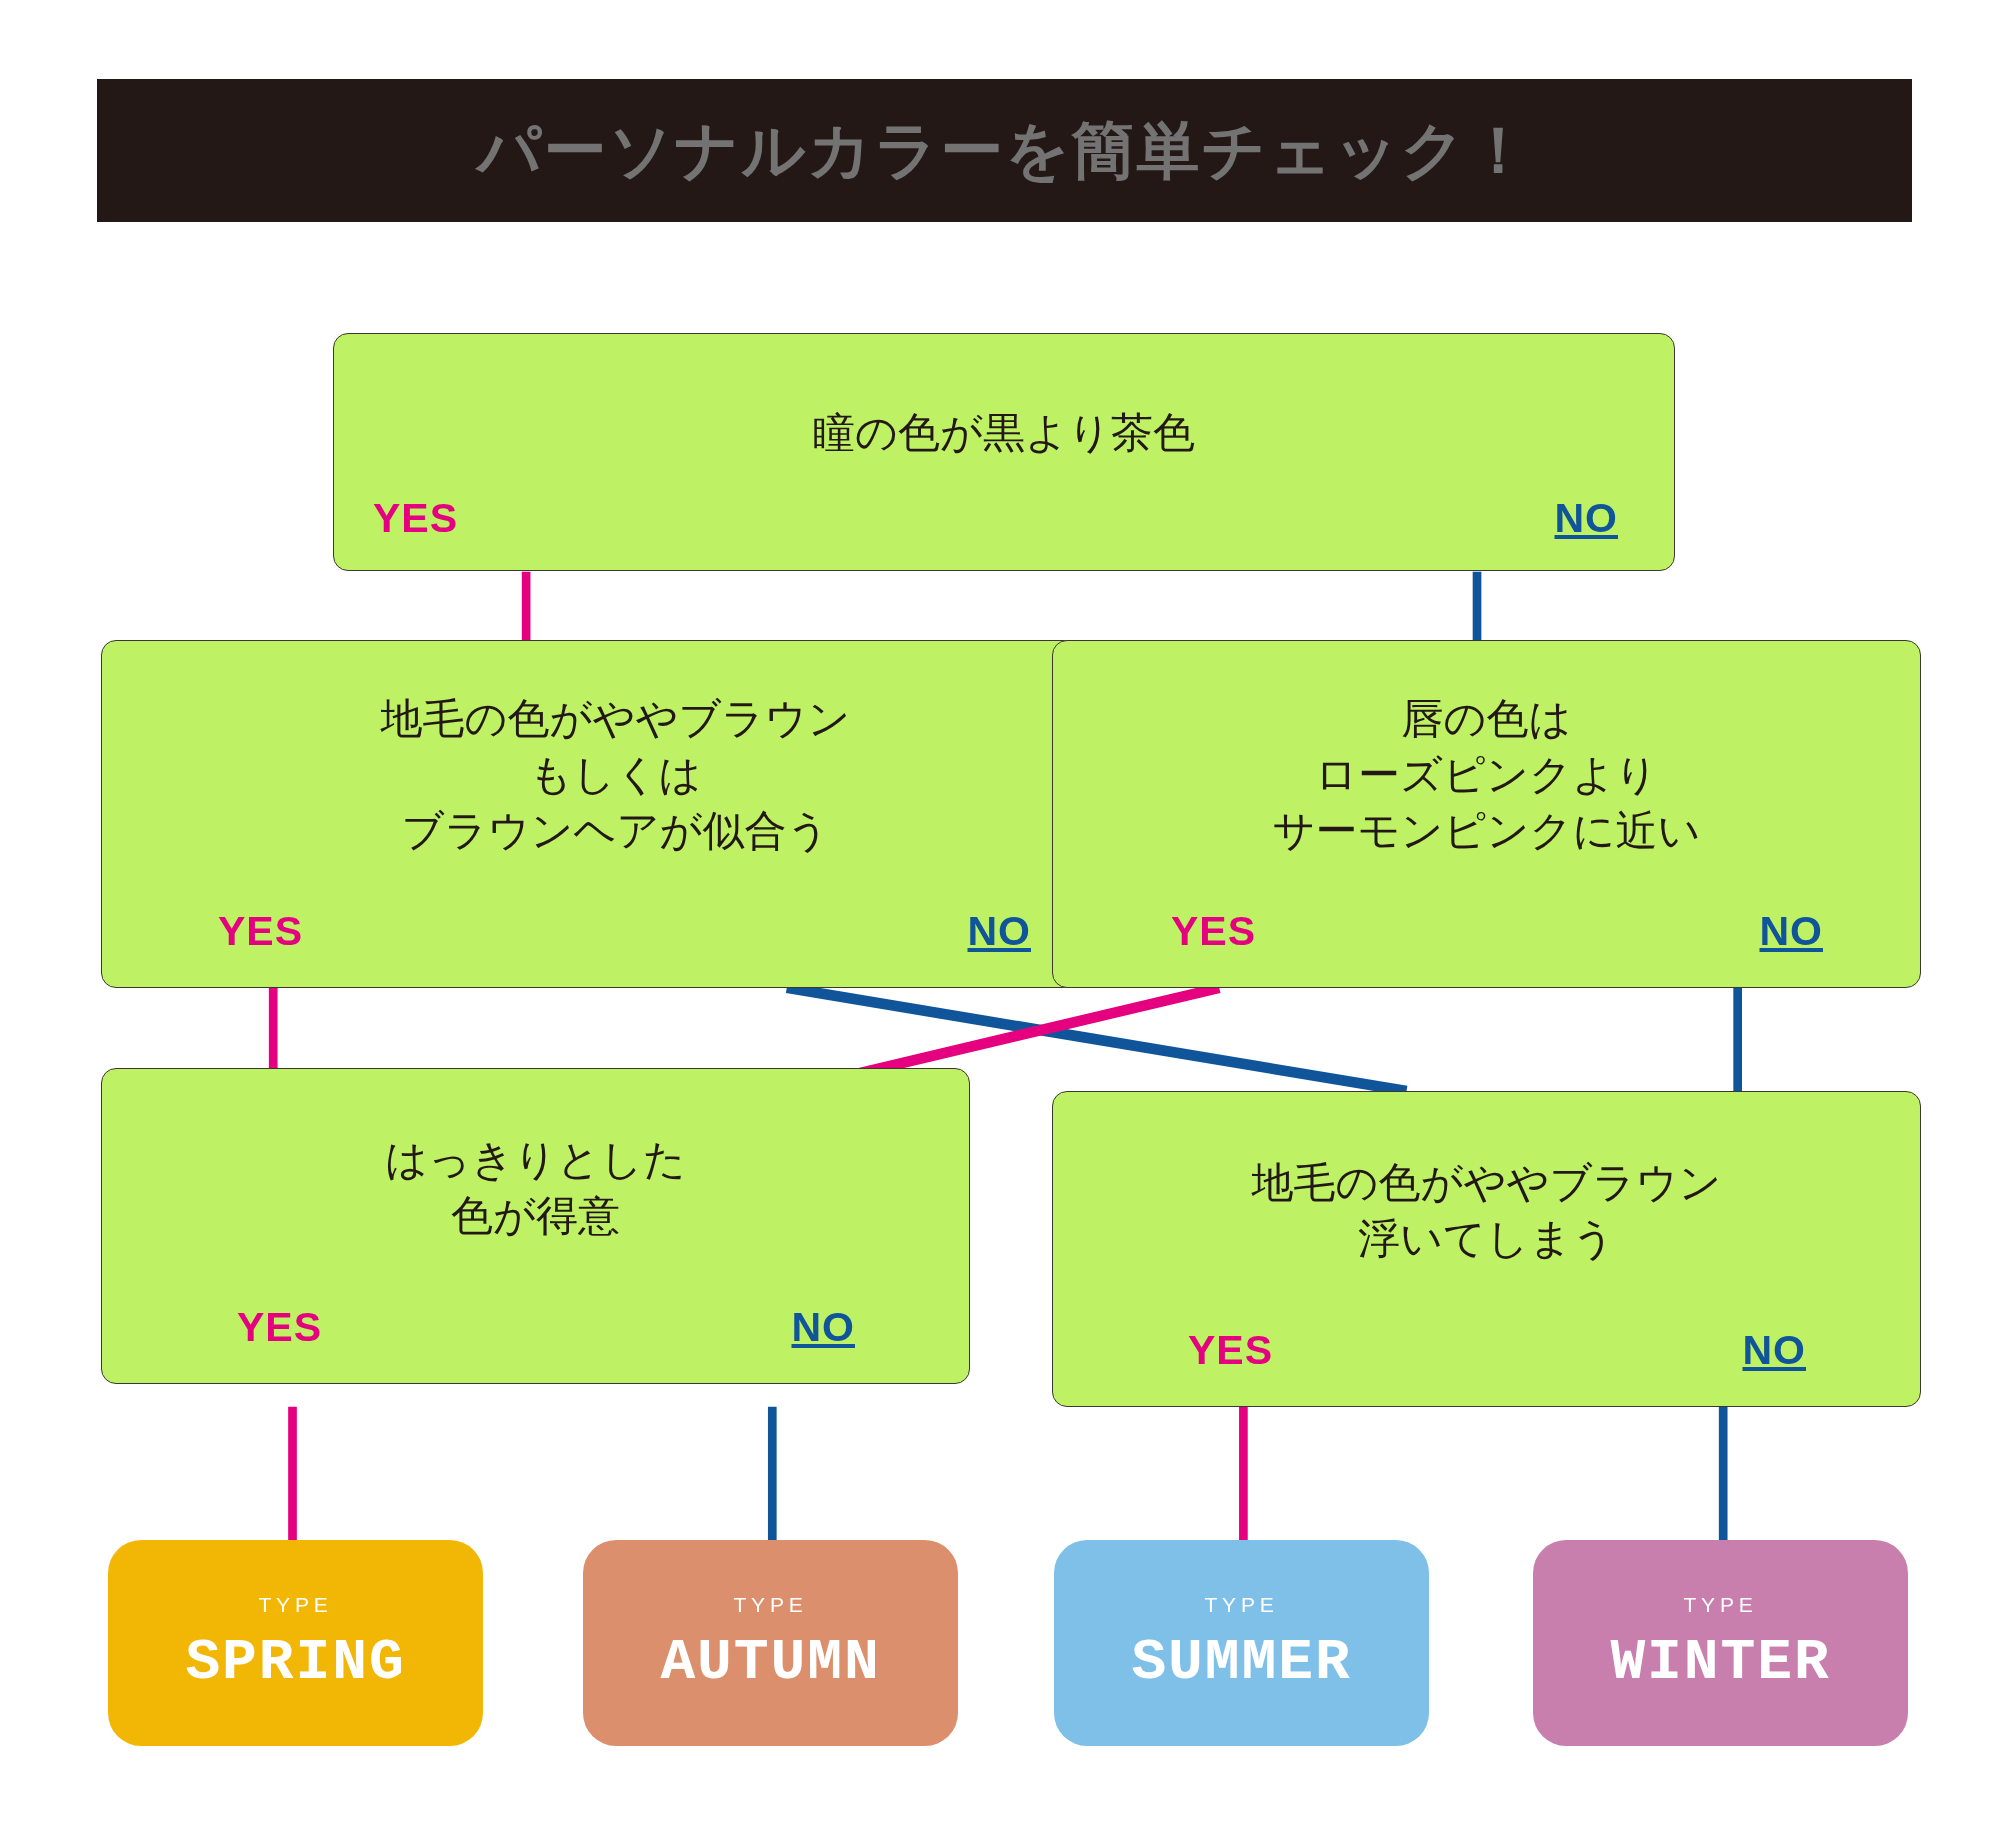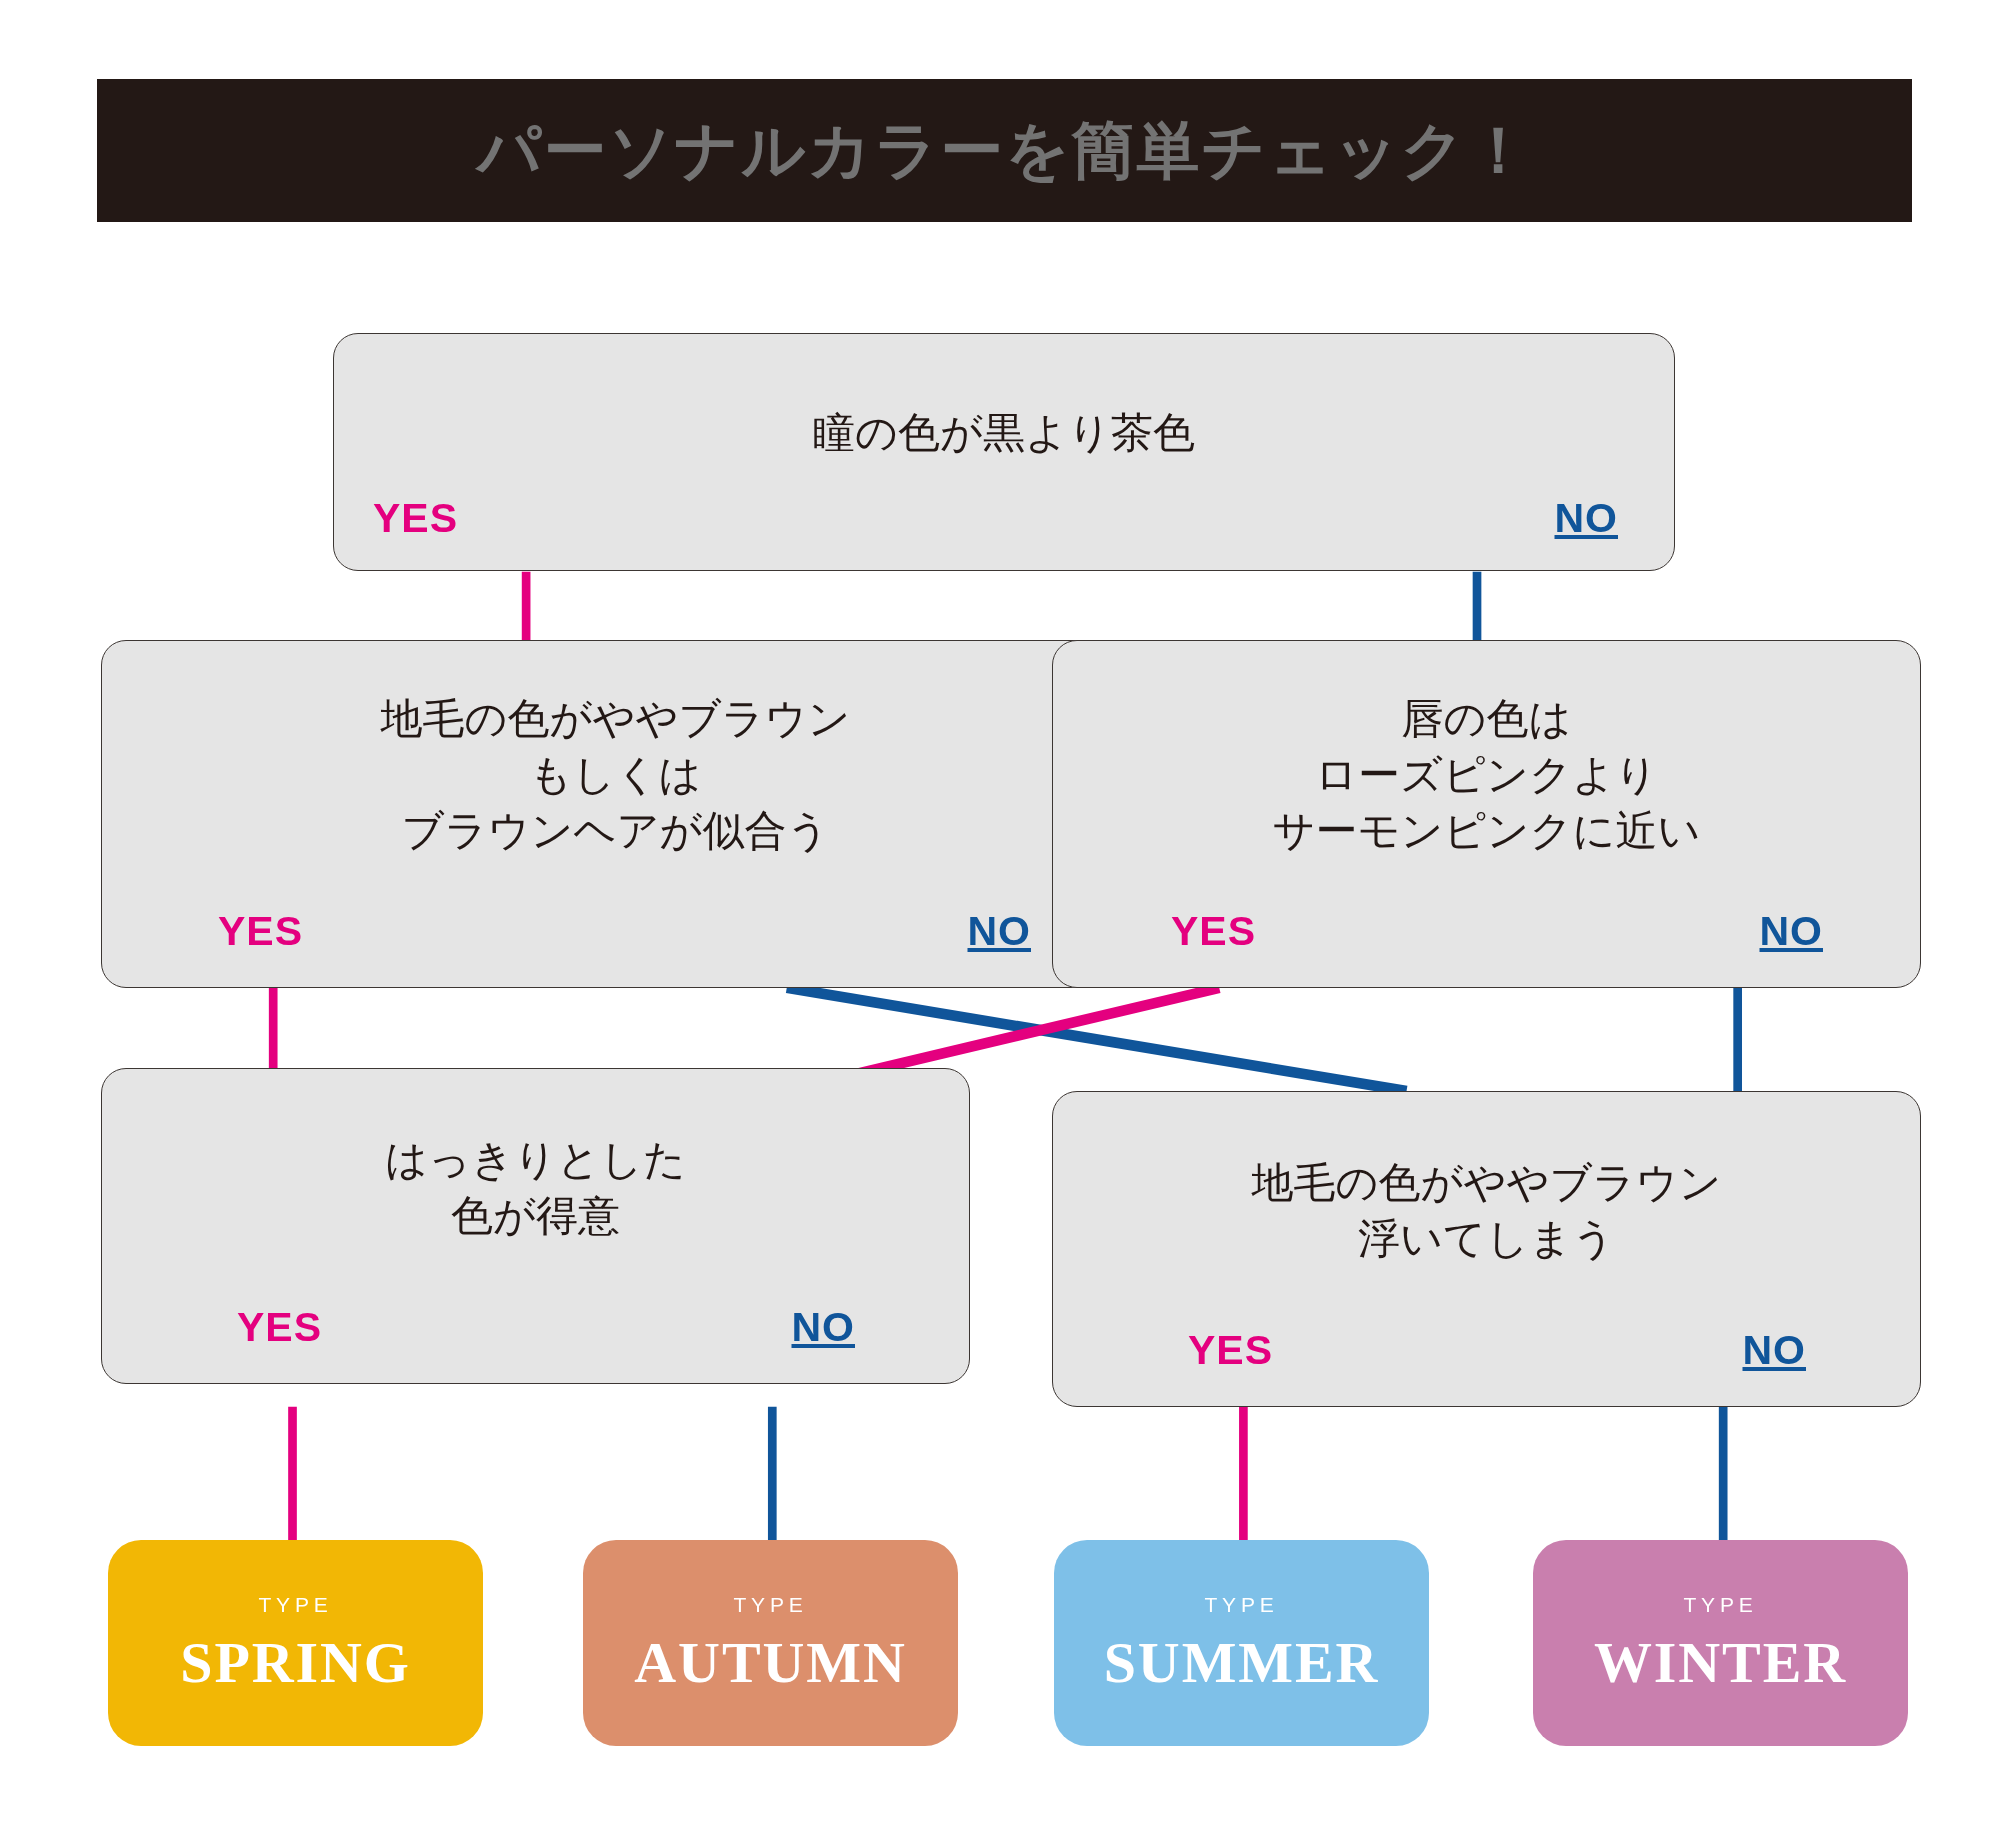--- a/index.html
+++ b/index.html
@@ -51,23 +51,23 @@
     left: 0; top: 0;
     width: 2007px;
     height: 1825px;
     pointer-events: none;
   }
 
   
   .qbox {
     position: absolute;
     box-sizing: border-box;
-    background: #e5e5e5;
+    background: #bef264;
     border: 1.9px solid #3c3633;
-    border-radius: 25px;
+    border-radius: 15px;
   }
   .qtext {
     position: absolute;
     left: 0;
     width: 100%;
     text-align: center;
     color: #231815;
     font-size: 42px;
     line-height: 1.33;
     font-family: "DejaVu Sans", "Liberation Sans", sans-serif;
@@ -102,21 +102,21 @@
     line-height: 1;
     margin-bottom: 19.3px;
     font-weight: 400;
     font-family: "Liberation Sans", "DejaVu Sans", sans-serif;
   }
   .chip-name {
     font-size: 58px;
     font-weight: 700;
     letter-spacing: 1.9px;
     line-height: 1;
-    font-family: Liberation Serif, serif;
+    font-family: Liberation Mono, monospace;
     white-space: nowrap;
   }
 
   
   #q1 { left: 333px; top: 333px; width: 1342px; height: 238px; }
   #q1 .qtext { top: 71px; }
 
   
   #q2 { left: 101px; top: 640px; width: 1029px; height: 348px; }
   #q2 .qtext { top: 50px; }

